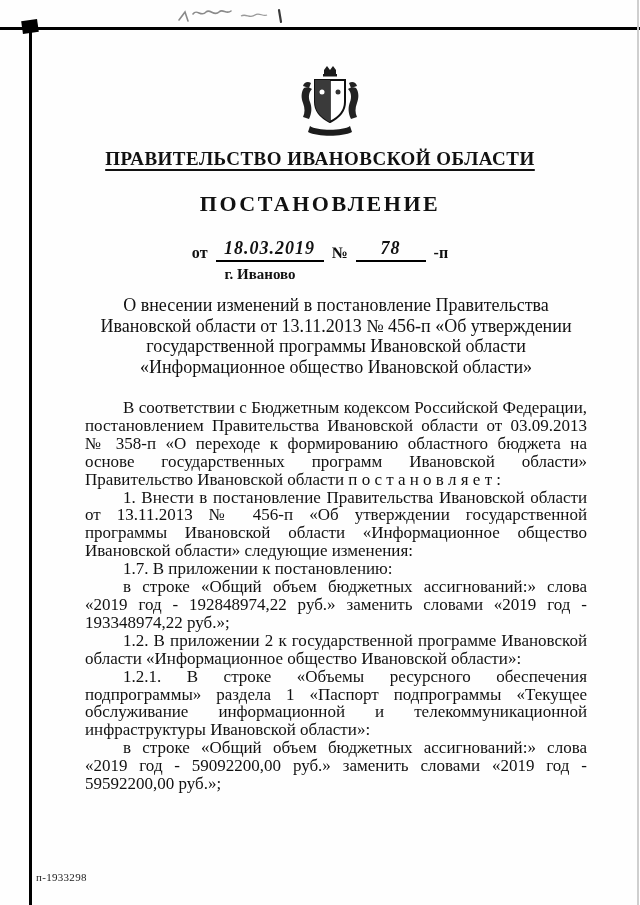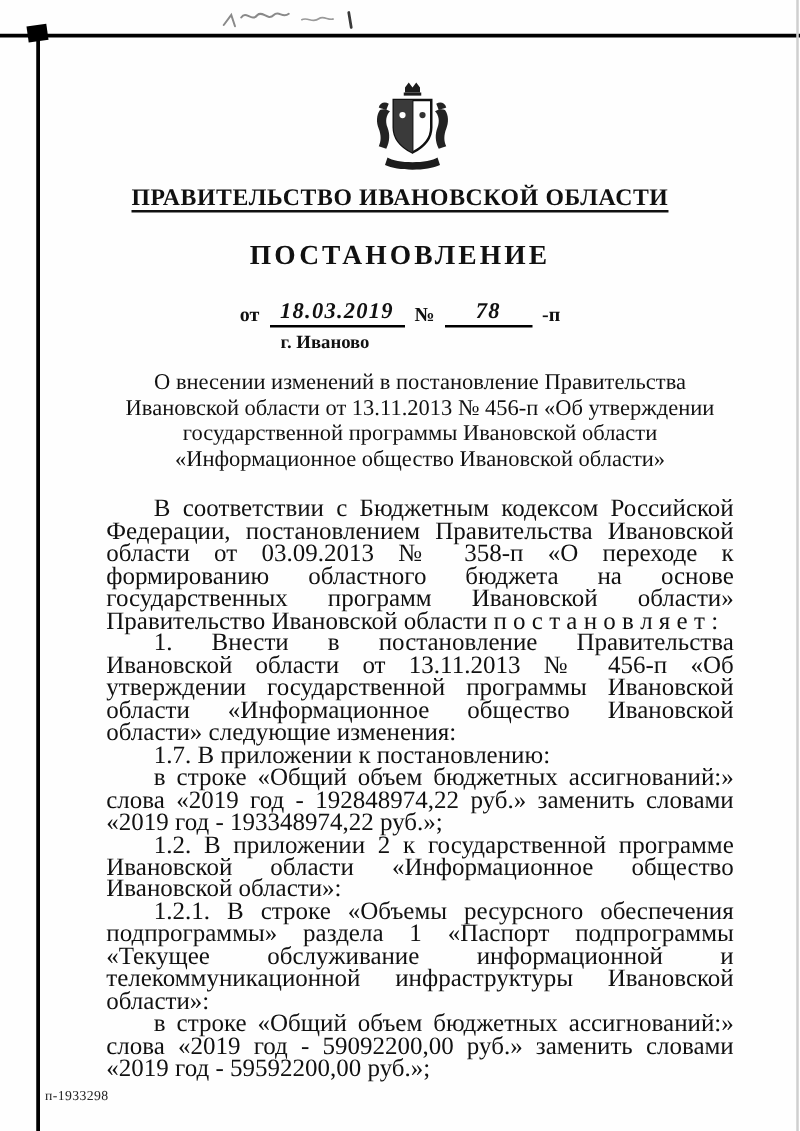--- a/index.html
+++ b/index.html
@@ -44,21 +44,21 @@
   .place{
     position:absolute;left:0;top:266px;width:520px;text-align:center;
     font-weight:bold;font-size:15px;
   }
   .title{
     position:absolute;left:85px;top:295px;width:502px;text-align:center;
     font-weight:normal;font-size:18px;line-height:20.5px;
   }
   .body-text{
     position:absolute;left:85px;top:399px;width:502px;
-    font-size:20px;line-height:17.9px;text-align:justify;
+    font-size:17px;line-height:17.9px;text-align:justify;
   }
   .body-text p{margin:0;text-indent:38px;}
   .footer-code{
     position:absolute;left:36px;top:871px;font-size:11px;letter-spacing:.3px;
     font-family:"Liberation Serif", serif;color:#222;
   }
 </style>
 </head>
 <body>
 

